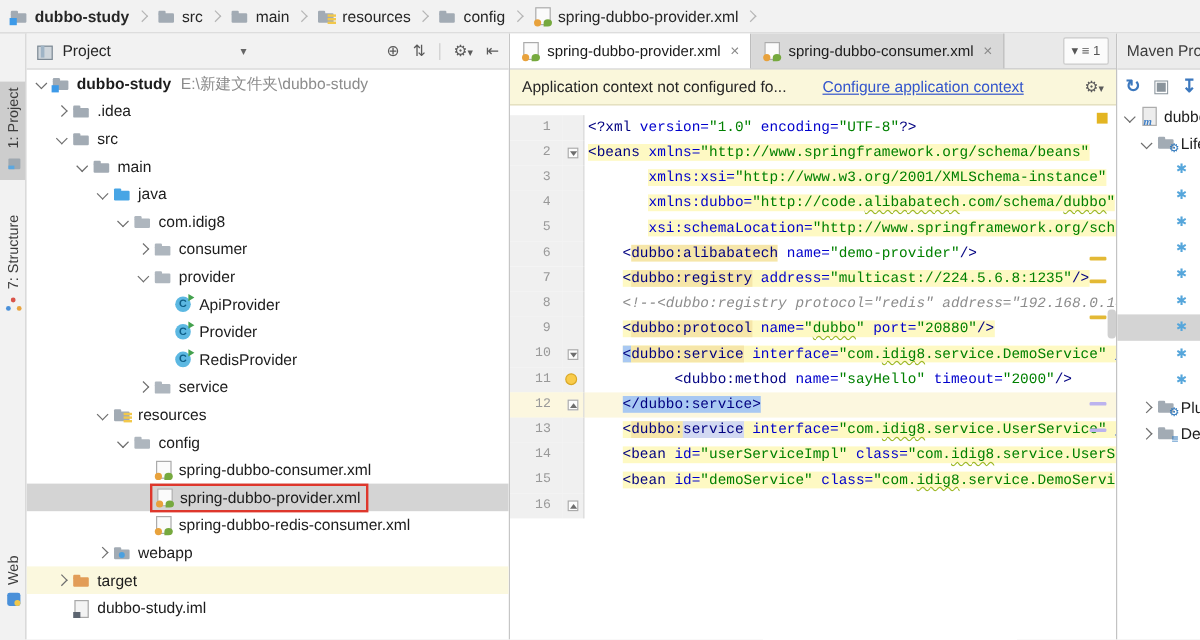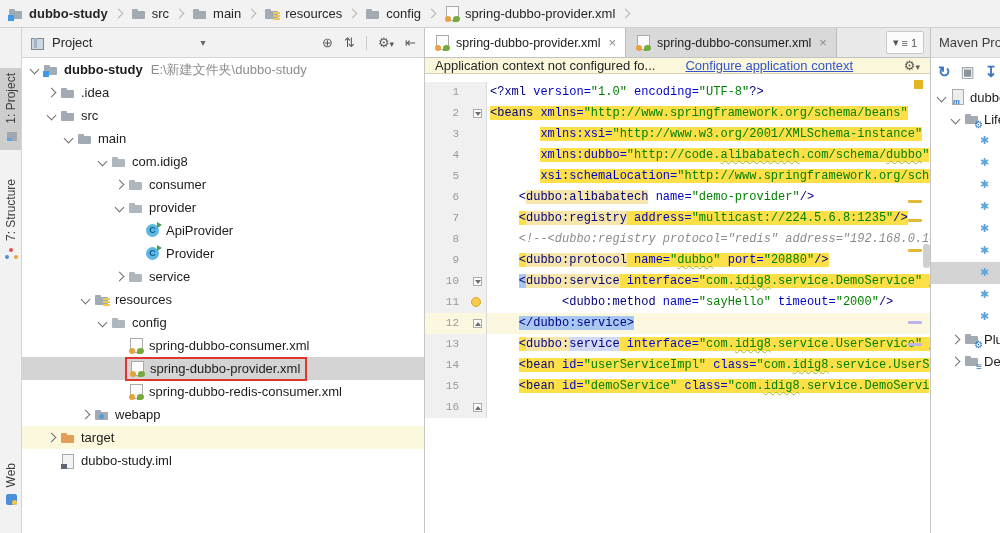--- a/index.html
+++ b/index.html
@@ -94,35 +94,35 @@
   
   #ecol{width:505px;flex:none;display:flex;flex-direction:column;background:#fff;}
   #tabbar{height:30px;background:#E9E9E9;border-bottom:1px solid #C2C2C2;display:flex;align-items:stretch;flex:none;}
   .tab{display:flex;align-items:center;gap:6px;padding:0 9px;font-size:12.5px;color:#1C1C1C;
     border-right:1px solid #BDBDBD;white-space:nowrap;}
   .tab.active{background:#FFFFFF;}
   .tab:not(.active){background:#D9D9D9;}
   .tab-close{color:#8A8A8A;font-size:13px;margin-left:2px;}
   .chip{margin:3px 6px 3px auto;background:#FBFBFB;border:1px solid #C9C9C9;border-radius:2px;
     display:flex;align-items:center;gap:3px;padding:0 6px;font-size:11px;color:#555;}
-  #notif{height:16px;background:#FAF7DB;border-bottom:1px solid #D8D3AE;display:flex;align-items:center;
+  #notif{height:30px;background:#FAF7DB;border-bottom:1px solid #D8D3AE;display:flex;align-items:center;
     padding:0 10px;font-size:13px;color:#262626;gap:30px;flex:none;}
   #notif a{color:#3355CC;text-decoration:underline;}
   #notif .ngear{margin-left:auto;color:#5A5A5A;font-size:13px;}
   #codearea{flex:1;position:relative;background:#fff;padding-top:8px;overflow:hidden;}
   .eline{display:flex;height:21px;line-height:21px;font-family:"Liberation Mono","DejaVu Sans Mono",monospace;
     font-size:12px;white-space:pre;}
   .lnum{width:44px;text-align:right;padding-right:10px;background:#F0F0F0;color:#999;
     font-size:11px;flex:none;}
   .lfold{width:18px;background:#F0F0F0;border-right:1px solid #DADADA;flex:none;
     display:flex;align-items:center;justify-content:center;position:relative;}
   .eline.caret{background:#FCF7DF;}
   .eline.caret .lnum,.eline.caret .lfold{background:#FCF7DF;}
   .ecode{flex:1;padding-left:3px;overflow:hidden;}
-  .stripe{background:#fde047;}
+  .stripe{background:#fef9c3;}
   .c-tag{color:#000080;}
   .c-attr{color:#0000CC;}
   .c-val{color:#008000;}
   .c-com{color:#8C8C8C;font-style:italic;}
   .c-attrlink{color:#3B6BD6;text-decoration:underline;}
   .c-txt{color:#1C1C1C;}
   .hl-y{background:#F6E6A9;}
   .hl-b{background:#A8C8F2;}
   .hl-w{background:#D2D9F2;}
   .sp{text-decoration-line:underline;text-decoration-style:wavy;text-decoration-color:#9FB928;
@@ -239,20 +239,25 @@
         <div class="trow" style="padding-left: 23px;">
           <span class="chev cd"></span>
           <span class="ic ic-folder"></span>
           <span class="tlabel">src</span>
         </div>
         <div class="trow" style="padding-left: 40px;">
           <span class="chev cd"></span>
           <span class="ic ic-folder"></span>
           <span class="tlabel">main</span>
         </div>
+        <div class="trow" style="padding-left: 57px;">
+          <span class="chev cd"></span>
+          <span class="ic ic-folder-java"></span>
+          <span class="tlabel">java</span>
+        </div>
         <div class="trow" style="padding-left: 74px;">
           <span class="chev cd"></span>
           <span class="ic ic-package"></span>
           <span class="tlabel">com.idig8</span>
         </div>
         <div class="trow" style="padding-left: 91px;">
           <span class="chev cr"></span>
           <span class="ic ic-package"></span>
           <span class="tlabel">consumer</span>
         </div>
@@ -267,20 +272,27 @@
             <span class="ov-run"></span>
           </span>
           <span class="tlabel">ApiProvider</span>
         </div>
         <div class="trow" style="padding-left: 108px;">
           <span class="chev"></span>
           <span class="ic ic-class">
             <span class="ov-run"></span>
           </span>
           <span class="tlabel">Provider</span>
+        </div>
+        <div class="trow" style="padding-left: 108px;">
+          <span class="chev"></span>
+          <span class="ic ic-class">
+            <span class="ov-run"></span>
+          </span>
+          <span class="tlabel">RedisProvider</span>
         </div>
         <div class="trow" style="padding-left: 91px;">
           <span class="chev cr"></span>
           <span class="ic ic-package"></span>
           <span class="tlabel">service</span>
         </div>
         <div class="trow" style="padding-left: 57px;">
           <span class="chev cd"></span>
           <span class="ic ic-folder-res">
             <span class="ov-lines"></span>

